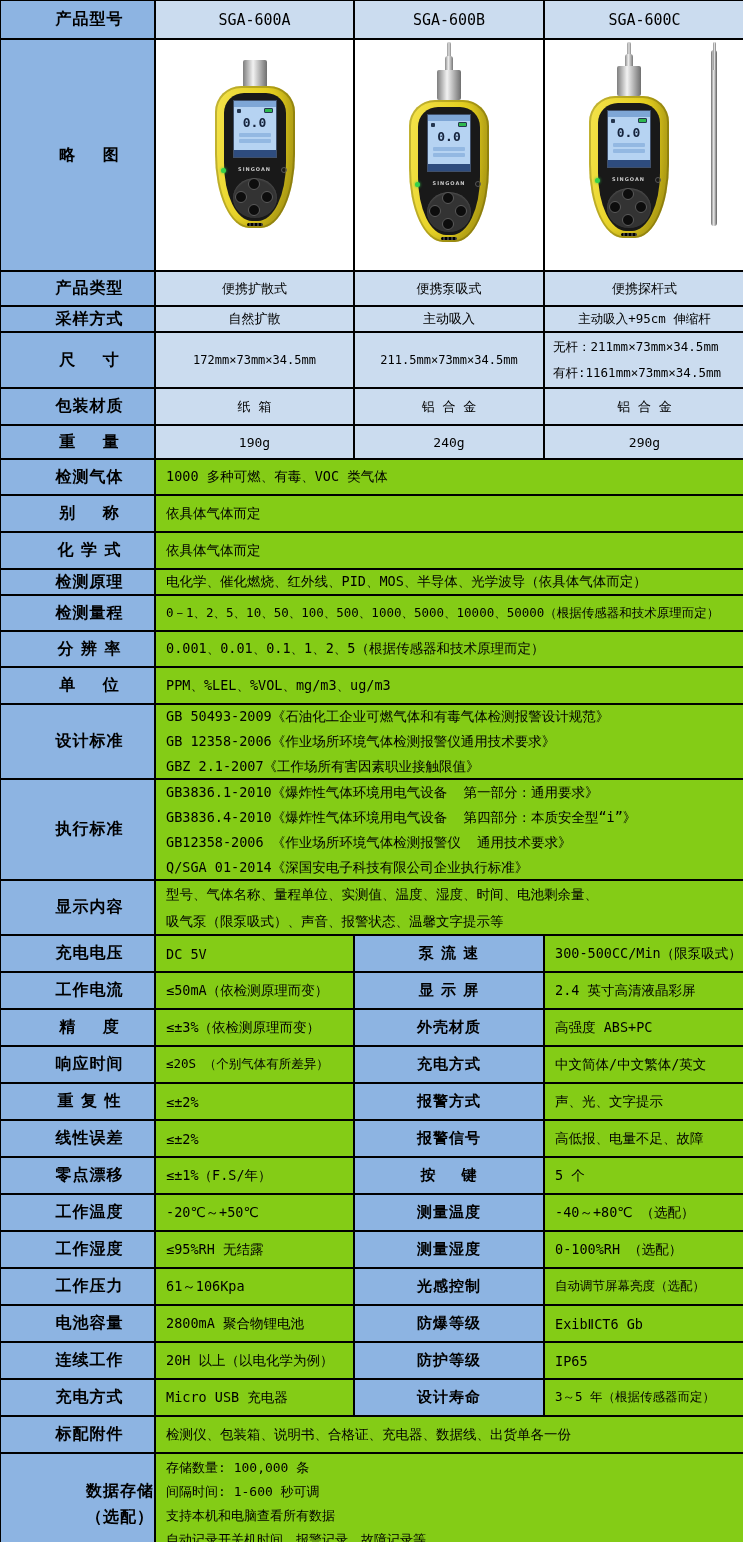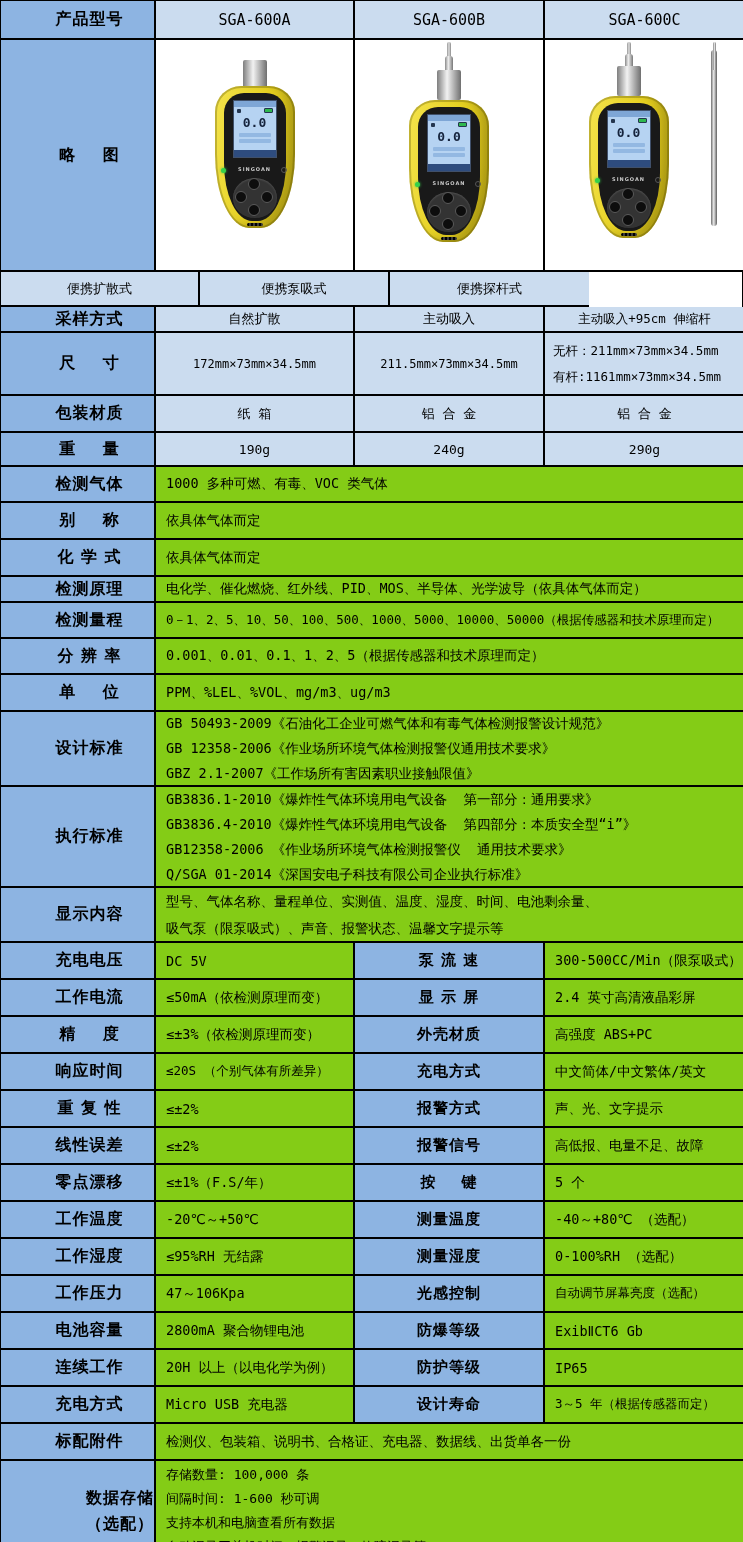--- a/index.html
+++ b/index.html
@@ -13,21 +13,21 @@
   }
   .row .cell:last-child { border-right: none; }
   .row:last-child .cell { border-bottom: none; }
   
   .w1 { flex: 0 0 155px; padding-left: 24px; } .w2 { flex: 0 0 199px; } .w3 { flex: 0 0 190px; } .w4 { flex: 0 0 199px; }
   .wr { flex: 0 0 588px; }
   
   .h-head { height: 39px; } .h-sketch { height: 232px; }
   .h34 { height: 34px; } .h35 { height: 35px; } .h36 { height: 36px; }
   .h37 { height: 37px; } .h38 { height: 26px; } .h55 { height: 55px; }
-  .h56 { height: 63px; } .h75 { height: 75px; } .h99 { height: 99px; } .h101 { height: 101px; }
+  .h56 { height: 56px; } .h75 { height: 75px; } .h99 { height: 99px; } .h101 { height: 101px; }
   
   .lab { background: #8DB4E2; font-weight: bold; font-size: 16px; white-space: pre; letter-spacing: 1px; }
   .lab-s { font-size: 15px; }
   .val { background: #CBDCEF; font-size: 13px; font-family: "DejaVu Sans Mono", "DejaVu Sans", monospace; white-space: pre; }
   .txt { background: #84cc16; justify-content: flex-start; padding-left: 10px; font-size: 13.5px;
          font-family: "DejaVu Sans Mono", "DejaVu Sans", monospace; white-space: pre; }
   .col { flex-direction: column; align-items: flex-start; justify-content: center; }
   .col.center { align-items: flex-end; }
   .line { line-height: 25px; }
   .line-sm { line-height: 24px; font-size: 13px; }
@@ -188,20 +188,21 @@
           <span class="db b4"></span>
         </div>
         <div class="dev-spk"></div>
       </div>
       <div class="dev-rod"></div>
       <div class="dev-rod-tip"></div>
     </div>
   </div>
 
   <div class="row h35">
+    <div class="cell w1 lab">产品类型</div>
     <div class="cell w2 val">便携扩散式</div>
     <div class="cell w3 val">便携泵吸式</div>
     <div class="cell w4 val">便携探杆式</div>
   </div>
 
   <div class="row h38">
     <div class="cell w1 lab">采样方式</div>
     <div class="cell w2 val">自然扩散</div>
     <div class="cell w3 val">主动吸入</div>
     <div class="cell w4 val" style="font-size:12.5px">主动吸入+95cm 伸缩杆</div>
@@ -336,21 +337,21 @@
     <div class="cell w4 txt">-40～+80℃ （选配）</div>
   </div>
   <div class="row h37">
     <div class="cell w1 lab">工作湿度</div>
     <div class="cell w2 txt">≤95%RH 无结露</div>
     <div class="cell w3 lab lab-s">测量湿度</div>
     <div class="cell w4 txt">0-100%RH （选配）</div>
   </div>
   <div class="row h37">
     <div class="cell w1 lab">工作压力</div>
-    <div class="cell w2 txt">47～106Kpa</div>
+    <div class="cell w2 txt">61～106Kpa</div>
     <div class="cell w3 lab lab-s">光感控制</div>
     <div class="cell w4 txt" style="font-size:12.5px">自动调节屏幕亮度（选配）</div>
   </div>
   <div class="row h37">
     <div class="cell w1 lab">电池容量</div>
     <div class="cell w2 txt">2800mA 聚合物锂电池</div>
     <div class="cell w3 lab lab-s">防爆等级</div>
     <div class="cell w4 txt">ExibⅡCT6 Gb</div>
   </div>
   <div class="row h37">

